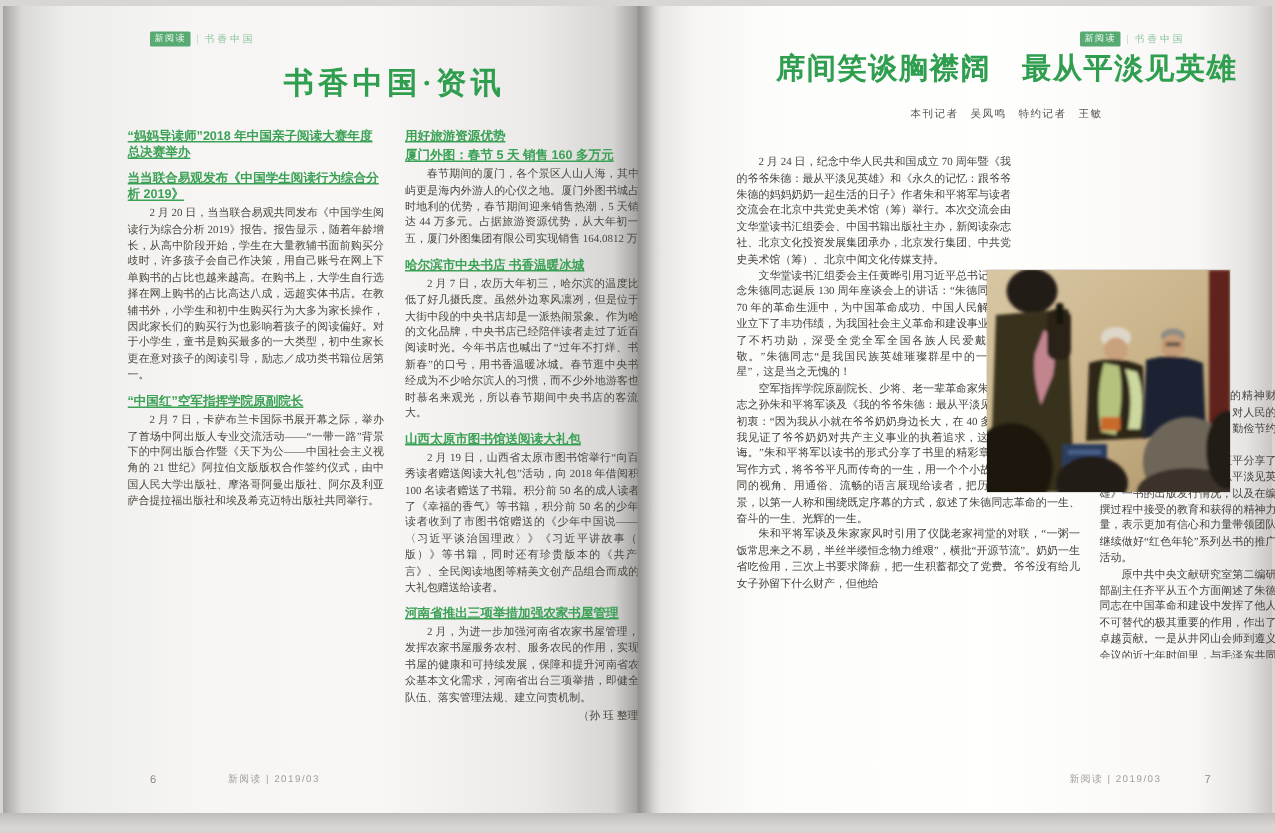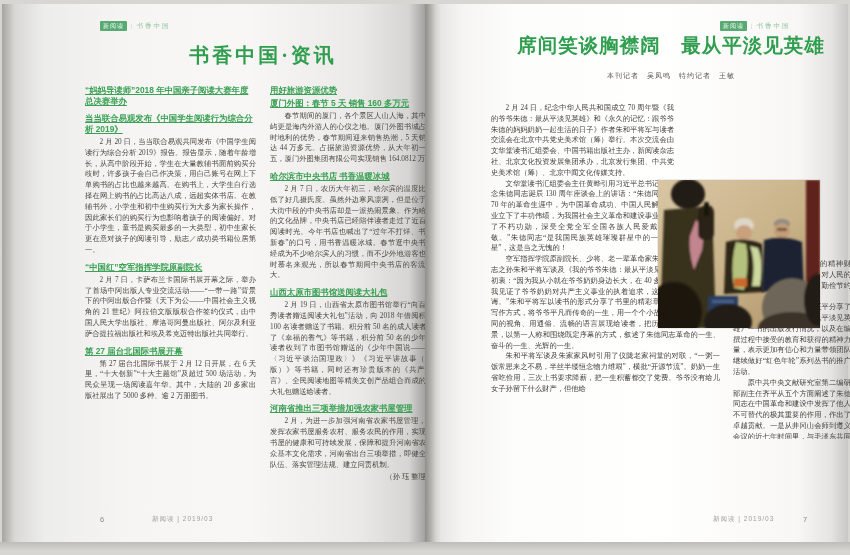--- a/index.html
+++ b/index.html
@@ -75,24 +75,20 @@
           <div class="art">
             <div class="art-title">“妈妈导读师”2018 年中国亲子阅读大赛年度总决赛举办</div>
           </div>
           <div class="art">
             <div class="art-title">当当联合易观发布《中国学生阅读行为综合分析 2019》</div>
             <div class="art-body">2 月 20 日，当当联合易观共同发布《中国学生阅读行为综合分析 2019》报告。报告显示，随着年龄增长，从高中阶段开始，学生在大量教辅书面前购买分歧时，许多孩子会自己作决策，用自己账号在网上下单购书的占比也越来越高。在购书上，大学生自行选择在网上购书的占比高达八成，远超实体书店。在教辅书外，小学生和初中生购买行为大多为家长操作，因此家长们的购买行为也影响着孩子的阅读偏好。对于小学生，童书是购买最多的一大类型，初中生家长更在意对孩子的阅读引导，励志／成功类书籍位居第一。</div>
           </div>
           <div class="art">
             <div class="art-title">“中国红”空军指挥学院原副院长</div>
             <div class="art-body">2 月 7 日，卡萨布兰卡国际书展开幕之际，举办了首场中阿出版人专业交流活动——“一带一路”背景下的中阿出版合作暨《天下为公——中国社会主义视角的 21 世纪》阿拉伯文版版权合作签约仪式，由中国人民大学出版社、摩洛哥阿曼出版社、阿尔及利亚萨合提拉福出版社和埃及希克迈特出版社共同举行。</div>
-          </div>
-          <div class="art">
-            <div class="art-title">第 27 届台北国际书展开幕</div>
-            <div class="art-body">第 27 届台北国际书展于 2 月 12 日开展，在 6 天里，“十大创新”“十大主题馆”及超过 500 场活动，为民众呈现一场阅读嘉年华。其中，大陆的 20 多家出版社展出了 5000 多种、逾 2 万册图书。</div>
           </div>
         </div>
 
         <div class="col">
           <div class="art">
             <div class="art-title">用好旅游资源优势</div>
             <div class="art-title">厦门外图：春节 5 天 销售 160 多万元</div>
             <div class="art-body">春节期间的厦门，各个景区人山人海，其中鼓浪屿更是海内外游人的心仪之地。厦门外图书城占据天时地利的优势，春节期间迎来销售热潮，5 天销售额达 44 万多元。占据旅游资源优势，从大年初一至初五，厦门外图集团有限公司实现销售 164.0812 万元。</div>
           </div>
           <div class="art">

